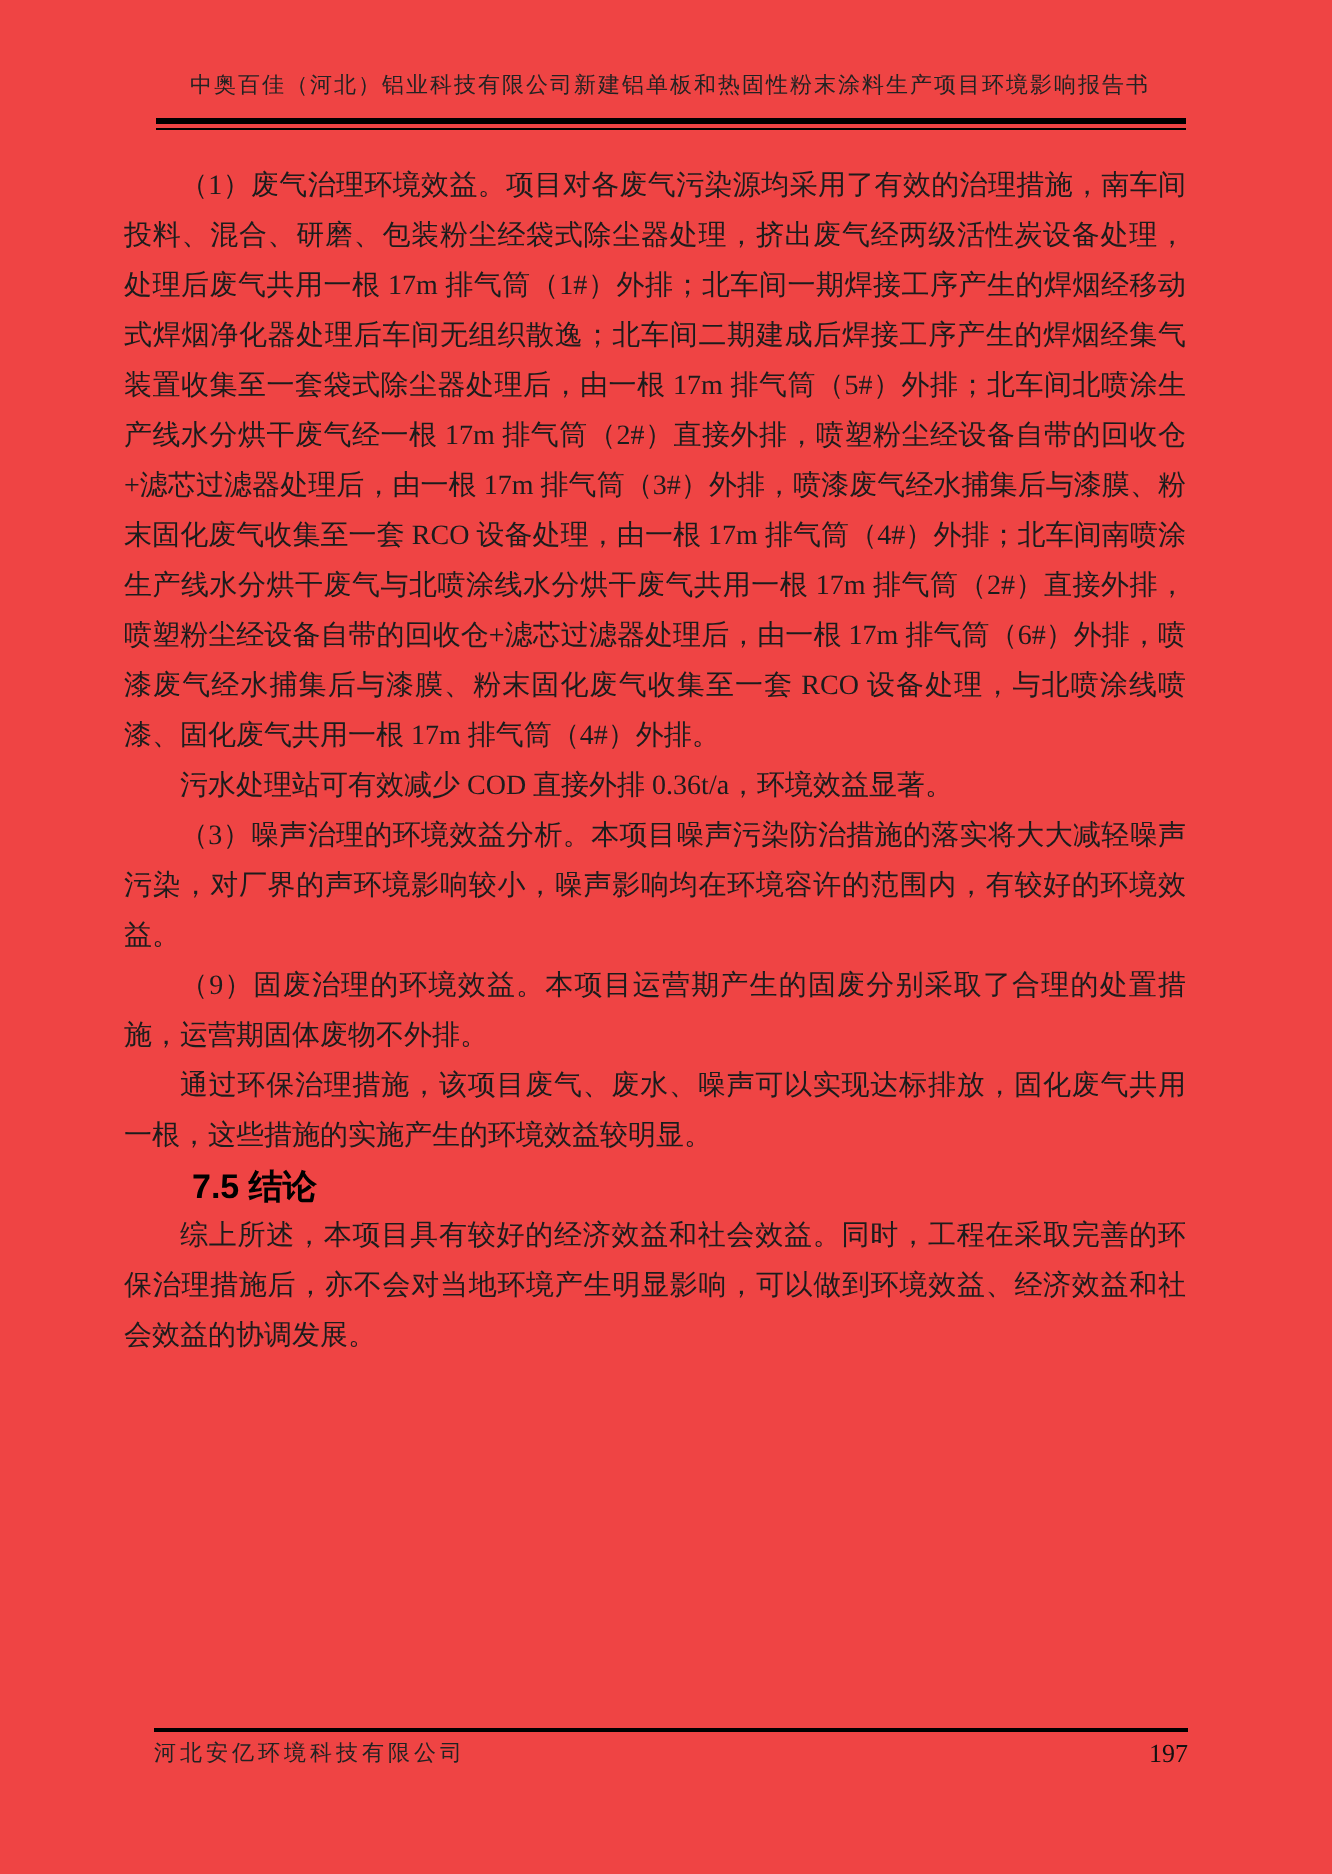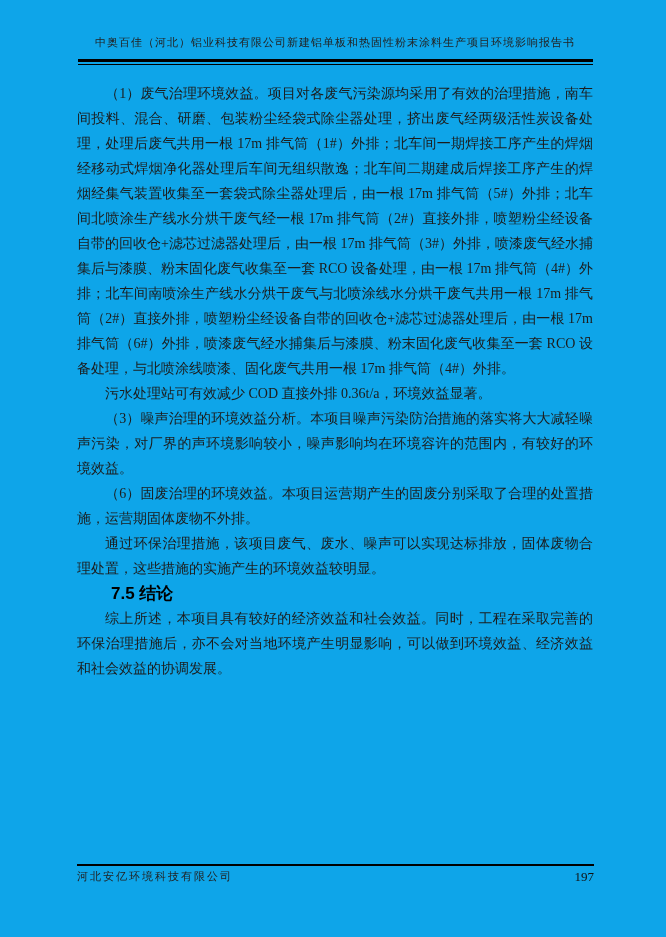--- a/index.html
+++ b/index.html
@@ -1,20 +1,20 @@
 <!DOCTYPE html>
 <html><head>
 <meta charset="utf-8">
 <style>
   html, body { margin: 0; padding: 0; background: #ffffff; }
   .page {
     position: relative;
     width: 666px;
     height: 937px;
-    background: #0ea5e9;
+    background: #ef4444;
     font-family: "Liberation Serif", serif;
     color: #1c1c1c;
     overflow: hidden;
   }
   .header-title {
     position: absolute;
     top: 35px;
     left: 77px;
     right: 73px;
     text-align: center;
@@ -22,21 +22,21 @@
     letter-spacing: 1px;
     color: #222;
     white-space: nowrap;
   }
   .header-rule { position: absolute; top: 59px; left: 78px; right: 73px; }
   .header-rule .thick { height: 2.5px; background: #000; }
   .header-rule .thin  { height: 1px; background: #000; margin-top: 2px; }
   .content {
     position: absolute;
     top: 81px;
-    left: 77px;
+    left: 62px;
     right: 73px;
     font-size: 14px;
     line-height: 25px;
     text-align: justify;
   }
   .content p { margin: 0; text-indent: 2em; }
   .section-heading {
     font-family: "Liberation Sans", sans-serif;
     font-size: 17px;
     font-weight: bold;
@@ -66,22 +66,22 @@
 
   <div class="header-rule">
     <div class="thick"></div>
     <div class="thin"></div>
   </div>
 
   <div class="content">
     <p>（1）废气治理环境效益。项目对各废气污染源均采用了有效的治理措施，南车间投料、混合、研磨、包装粉尘经袋式除尘器处理，挤出废气经两级活性炭设备处理，处理后废气共用一根 17m 排气筒（1#）外排；北车间一期焊接工序产生的焊烟经移动式焊烟净化器处理后车间无组织散逸；北车间二期建成后焊接工序产生的焊烟经集气装置收集至一套袋式除尘器处理后，由一根 17m 排气筒（5#）外排；北车间北喷涂生产线水分烘干废气经一根 17m 排气筒（2#）直接外排，喷塑粉尘经设备自带的回收仓+滤芯过滤器处理后，由一根 17m 排气筒（3#）外排，喷漆废气经水捕集后与漆膜、粉末固化废气收集至一套 RCO 设备处理，由一根 17m 排气筒（4#）外排；北车间南喷涂生产线水分烘干废气与北喷涂线水分烘干废气共用一根 17m 排气筒（2#）直接外排，喷塑粉尘经设备自带的回收仓+滤芯过滤器处理后，由一根 17m 排气筒（6#）外排，喷漆废气经水捕集后与漆膜、粉末固化废气收集至一套 RCO 设备处理，与北喷涂线喷漆、固化废气共用一根 17m 排气筒（4#）外排。</p>
     <p>污水处理站可有效减少 COD 直接外排 0.36t/a，环境效益显著。</p>
     <p>（3）噪声治理的环境效益分析。本项目噪声污染防治措施的落实将大大减轻噪声污染，对厂界的声环境影响较小，噪声影响均在环境容许的范围内，有较好的环境效益。</p>
-    <p>（6）固废治理的环境效益。本项目运营期产生的固废分别采取了合理的处置措施，运营期固体废物不外排。</p>
-    <p>通过环保治理措施，该项目废气、废水、噪声可以实现达标排放，固体废物合理处置，这些措施的实施产生的环境效益较明显。</p>
+    <p>（9）固废治理的环境效益。本项目运营期产生的固废分别采取了合理的处置措施，运营期固体废物不外排。</p>
+    <p>通过环保治理措施，该项目废气、废水、噪声可以实现达标排放，固化废气共用一根，这些措施的实施产生的环境效益较明显。</p>
 
     <p class="section-heading">7.5 结论</p>
 
     <p>综上所述，本项目具有较好的经济效益和社会效益。同时，工程在采取完善的环保治理措施后，亦不会对当地环境产生明显影响，可以做到环境效益、经济效益和社会效益的协调发展。</p>
   </div>
 
   <div class="footer-rule"></div>
 
   <div class="footer-row">
     <span class="footer-company">河北安亿环境科技有限公司</span>

